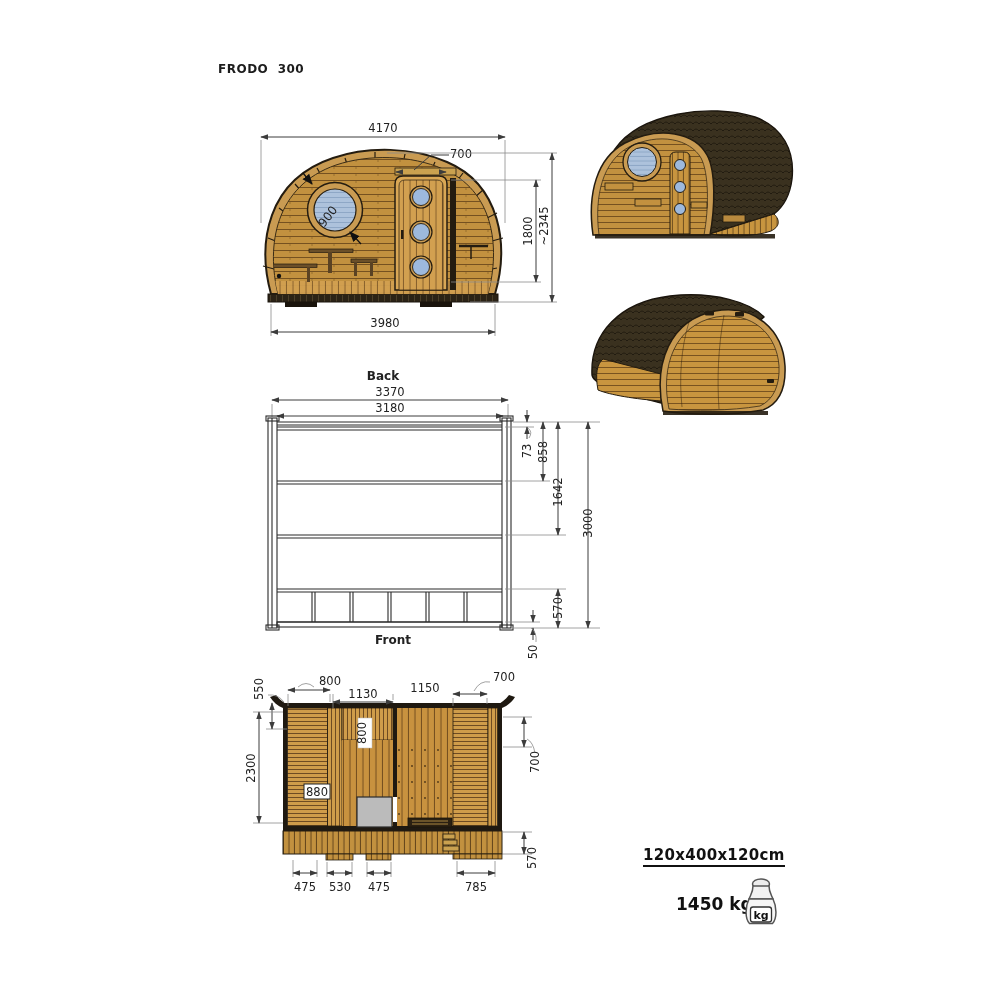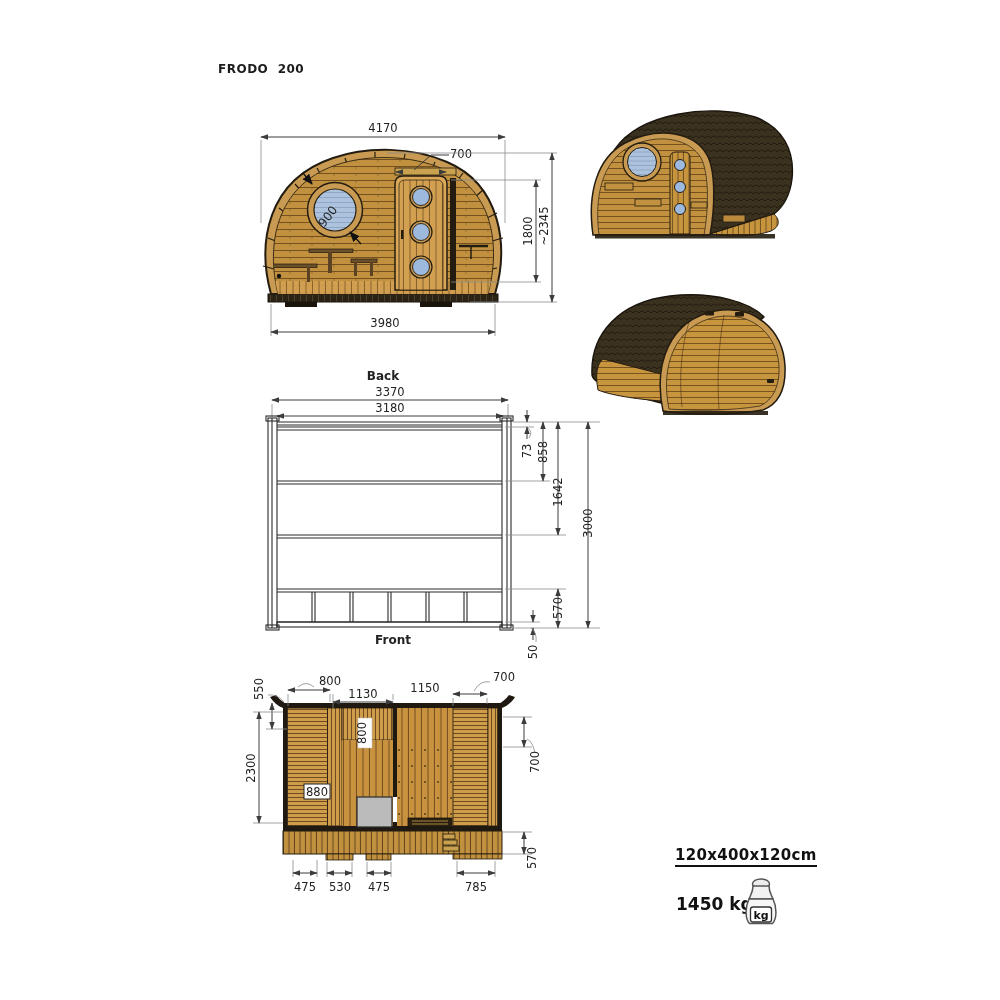--- a/index.html
+++ b/index.html
@@ -14,21 +14,21 @@
   .dimb{font-size:12px;font-weight:bold;}
   .dline{stroke:#3c3c3c;stroke-width:1;fill:none;}
   .eline{stroke:#8a8a8a;stroke-width:0.8;fill:none;}
   .frame{stroke:#2b2b2b;stroke-width:1.1;fill:none;}
 </style>
 </head>
 <body>
 
 <div class="canvas">
 
-  <div class="abs title" style="left:218px;top:62px;">FRODO  200</div>
+  <div class="abs title" style="left:218px;top:62px;">FRODO  300</div>
 
   <svg class="abs" style="left:235px;top:118px;" width="330" height="230" viewBox="0 0 330 230">
     <defs>
       <marker id="e-ar" viewBox="0 0 10 10" refX="9" refY="5" markerWidth="8" markerHeight="8" orient="auto-start-reverse">
         <path d="M0,1.5 L10,5 L0,8.5 Z" fill="#3c3c3c"></path>
       </marker>
       <marker id="e-arb" viewBox="0 0 10 10" refX="9" refY="5" markerWidth="9" markerHeight="9" orient="auto-start-reverse">
         <path d="M0,1 L10,5 L0,9 Z" fill="#111"></path>
       </marker>
       <pattern id="e-hp" width="22" height="7" patternUnits="userSpaceOnUse">
@@ -401,21 +401,21 @@
       <line class="dline" x1="87" y1="223" x2="112" y2="223" marker-start="url(#p-ar)" marker-end="url(#p-ar)"></line>
       <line class="dline" x1="127" y1="223" x2="151" y2="223" marker-start="url(#p-ar)" marker-end="url(#p-ar)"></line>
       <line class="dline" x1="217" y1="223" x2="255" y2="223" marker-start="url(#p-ar)" marker-end="url(#p-ar)"></line>
       <text class="dim" x="65" y="241" text-anchor="middle">475</text>
       <text class="dim" x="100" y="241" text-anchor="middle">530</text>
       <text class="dim" x="139" y="241" text-anchor="middle">475</text>
       <text class="dim" x="236" y="241" text-anchor="middle">785</text>
     </g>
   </svg>
 
-  <div class="abs size-label" style="left:675px;top:846px;">120x400x120cm</div>
+  <div class="abs size-label" style="left:643px;top:846px;">120x400x120cm</div>
   <div class="abs weight-label" style="left:676px;top:894px;">1450 kg</div>
   <svg class="abs" style="left:742px;top:876px;" width="38" height="52" viewBox="0 0 38 52">
     <ellipse cx="19" cy="8" rx="8.5" ry="5" fill="#ededed" stroke="#555" stroke-width="1.5"></ellipse>
     <path d="M11,10 C11,16 9,18 7,23 L31,23 C29,18 27,16 27,10 Z" fill="#f2f2f2" stroke="#555" stroke-width="1.5"></path>
     <path d="M7,23 C3,31 3,43 7.5,47.5 L30.5,47.5 C35,43 35,31 31,23 Z" fill="#f6f6f6" stroke="#555" stroke-width="1.5"></path>
     <rect x="8.5" y="31" width="21" height="15" rx="2.5" fill="#ffffff" stroke="#333" stroke-width="1.3"></rect>
     <text x="19" y="42.5" text-anchor="middle" style="font-size:11px;font-weight:bold;fill:#111;">kg</text>
   </svg>
 
 </div>

